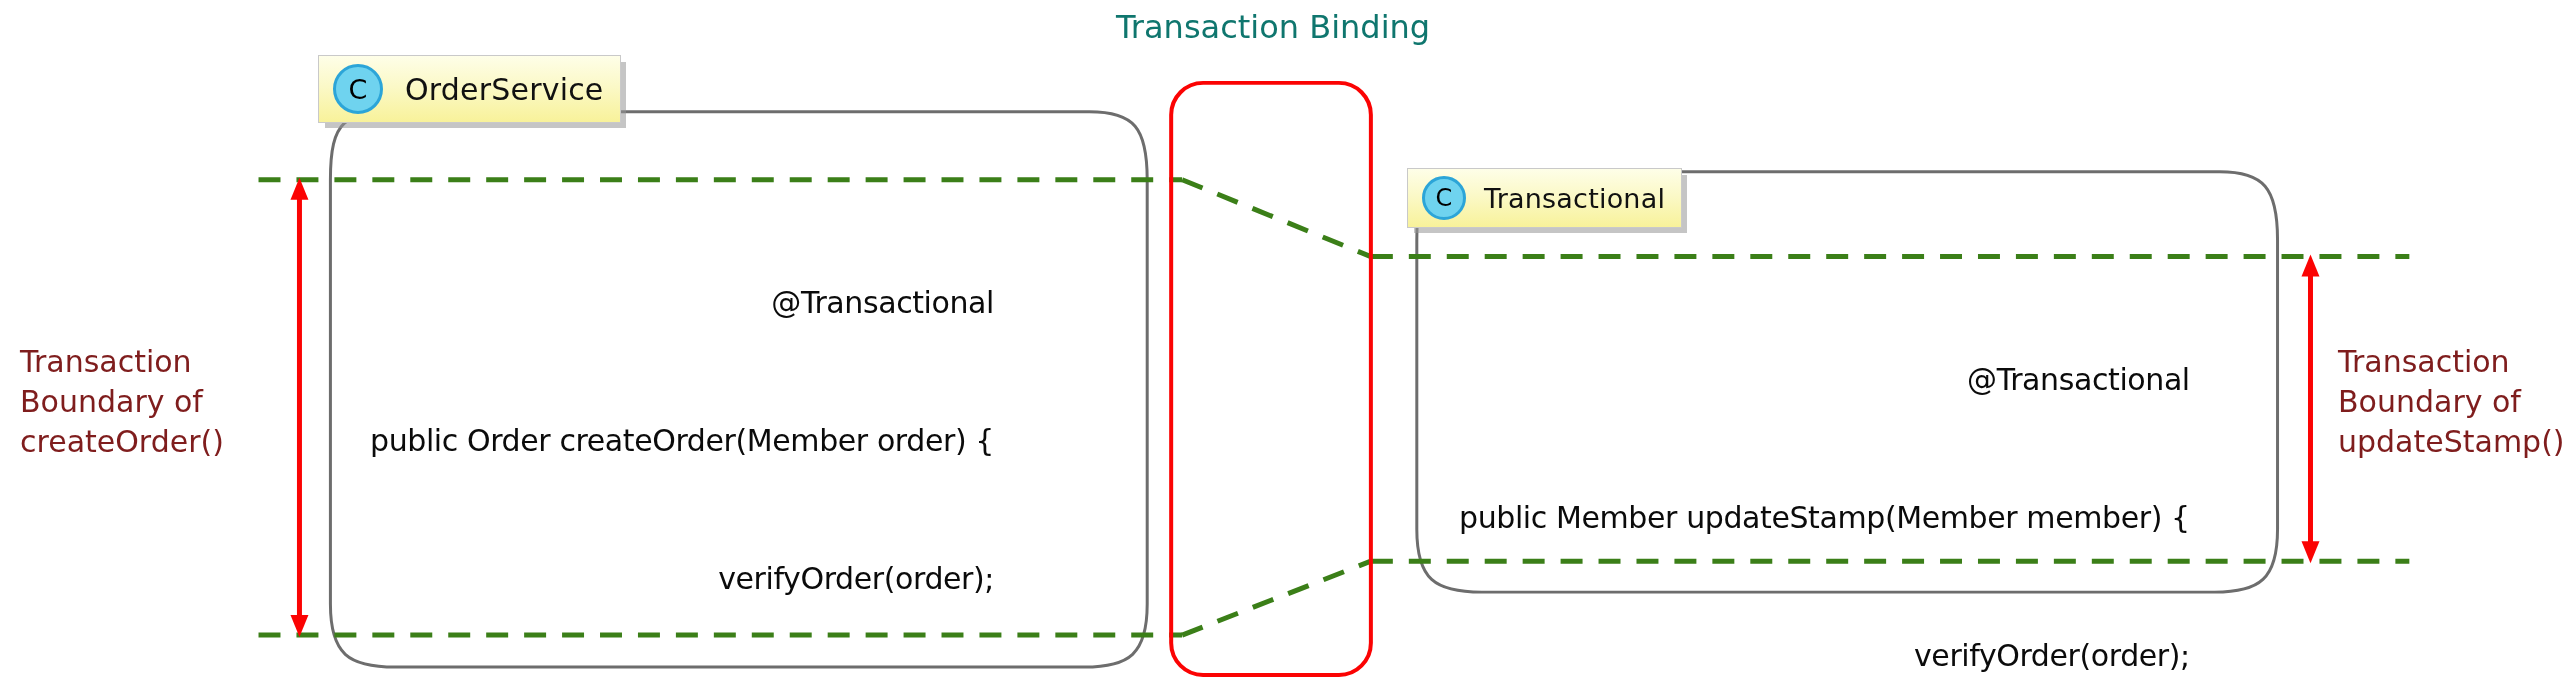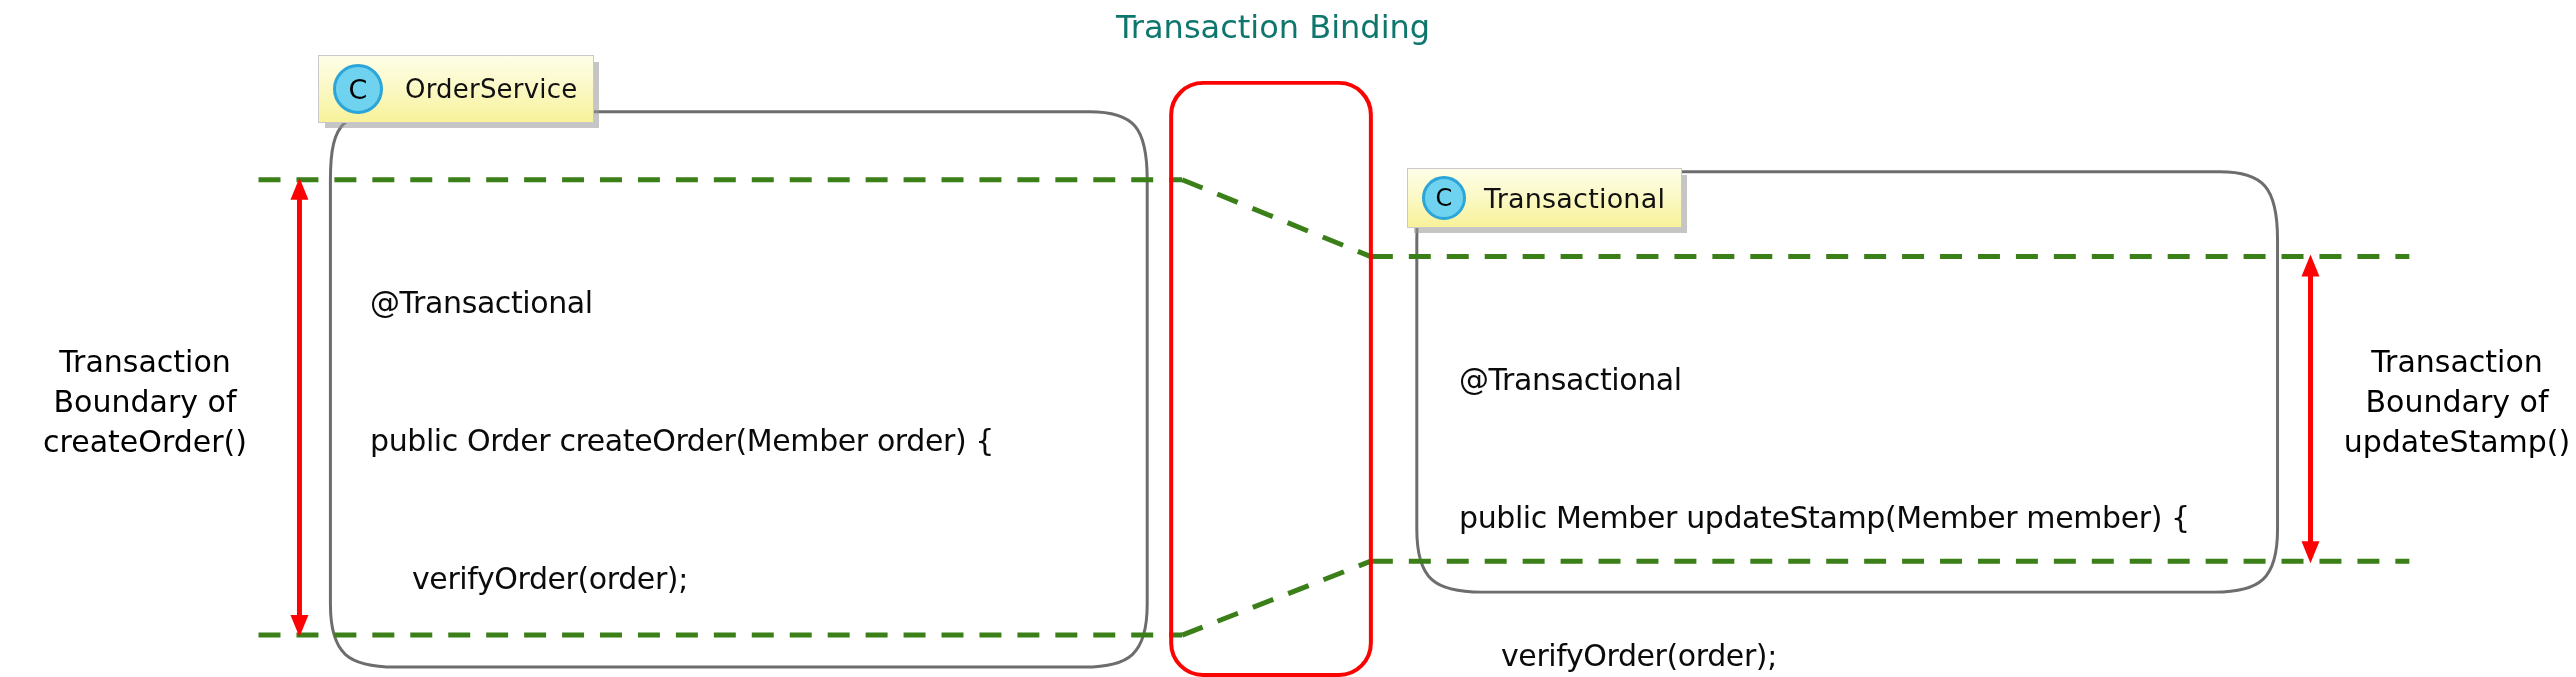--- a/index.html
+++ b/index.html
@@ -42,48 +42,47 @@
     display: flex;
     align-items: center;
     justify-content: center;
     font-size: 27px;
     color: #000;
     flex: 0 0 auto;
     font-family: "DejaVu Sans", sans-serif;
   }
   .uml-title {
     margin-left: 22px;
-    font-size: 26px;
+    font-size: 30px;
     color: #111;
     white-space: nowrap;
     letter-spacing: 0.2px;
     font-family: "DejaVu Sans", sans-serif;
   }
 
   
   .code-block {
     position: absolute;
     z-index: 5;
     font-size: 30px;
     line-height: 46px;
     color: #0b0b0b;
     white-space: pre;
     font-family: "DejaVu Sans", sans-serif;
     letter-spacing: -0.4px;
   }
-  .code-line { height: 46px; position: relative; white-space: pre; }
+  .code-line { height: 46px; position: relative; white-space: pre; text-align: right; }
 
   
   .side-label {
     position: absolute;
     z-index: 7;
     font-size: 30px;
     line-height: 40px;
-    color: #000000;
-    text-align: center;
+    color: #7f1d1d;
     font-family: "DejaVu Sans", sans-serif;
     white-space: pre-line;
   }
   .diagram-title {
     position: absolute;
     z-index: 7;
     font-size: 32px;
     color: #0f766e;
     white-space: nowrap;
     font-family: "DejaVu Sans", sans-serif;

